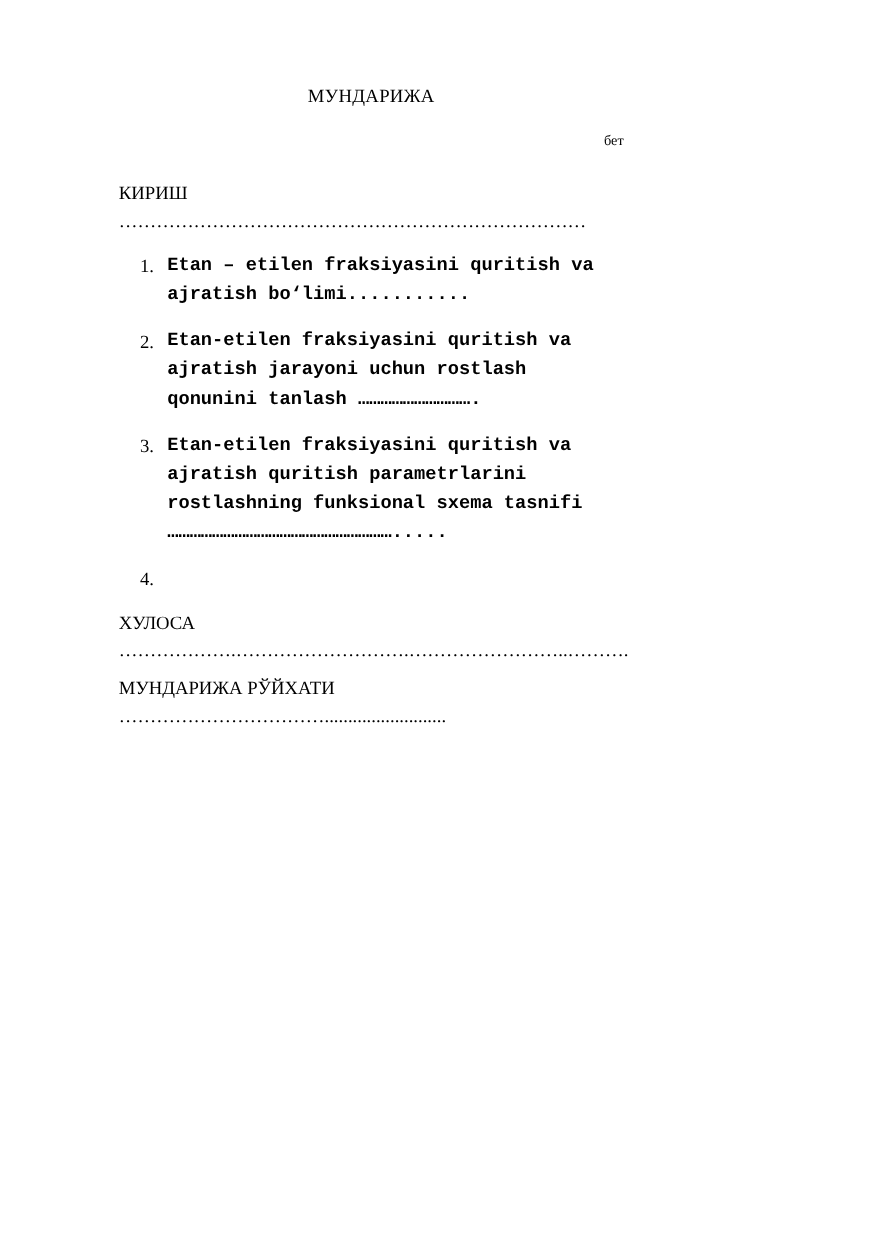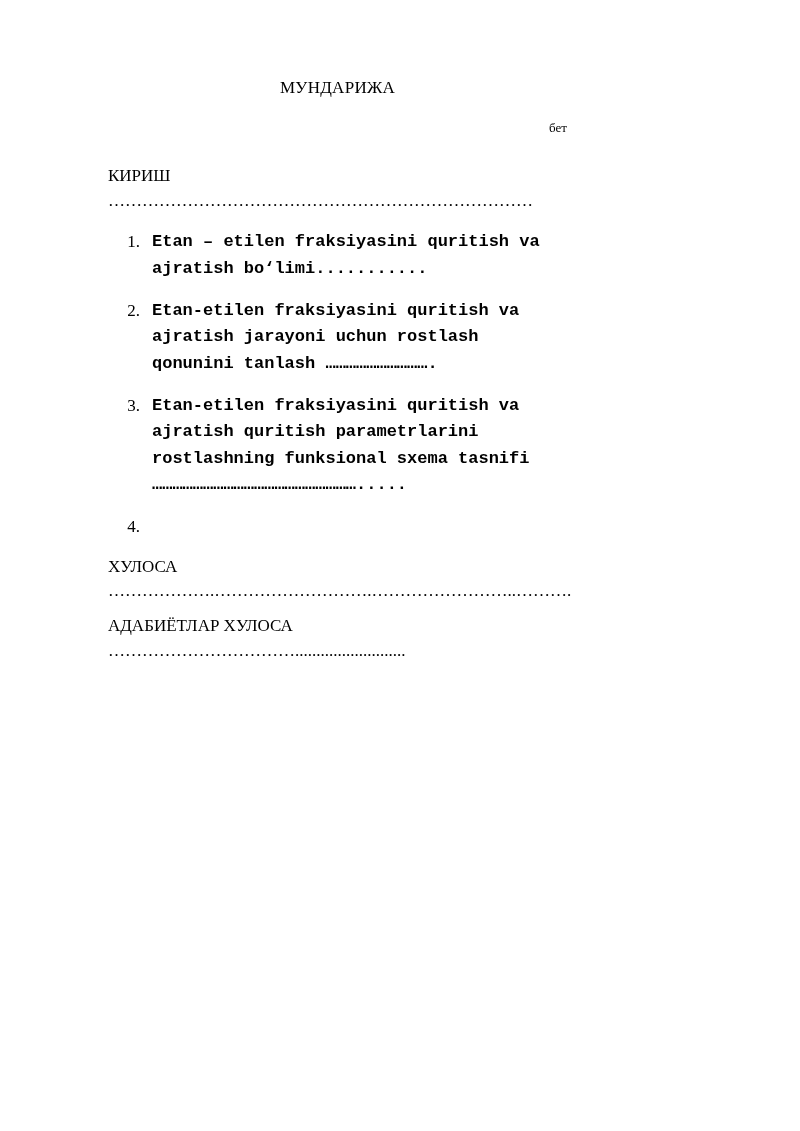--- a/index.html
+++ b/index.html
@@ -107,18 +107,18 @@
     <li>
       <span class="num">4.</span>
     </li>
   </ol>
 
   <div class="tail">
     <div class="entry-plain">
       <span>ХУЛОСА</span><span> ……………….……………………….……………………..……….</span>
     </div>
     <div class="entry-plain">
-      <span>АДАБИЁТЛАР ХУЛОСА</span><span> ……………………………..........................</span>
+      <span>МУНДАРИЖА РЎЙХАТИ</span><span> ……………………………..........................</span>
     </div>
   </div>
 
   <div class="spacer-bottom"></div>
 </div>
 
 </body></html>

